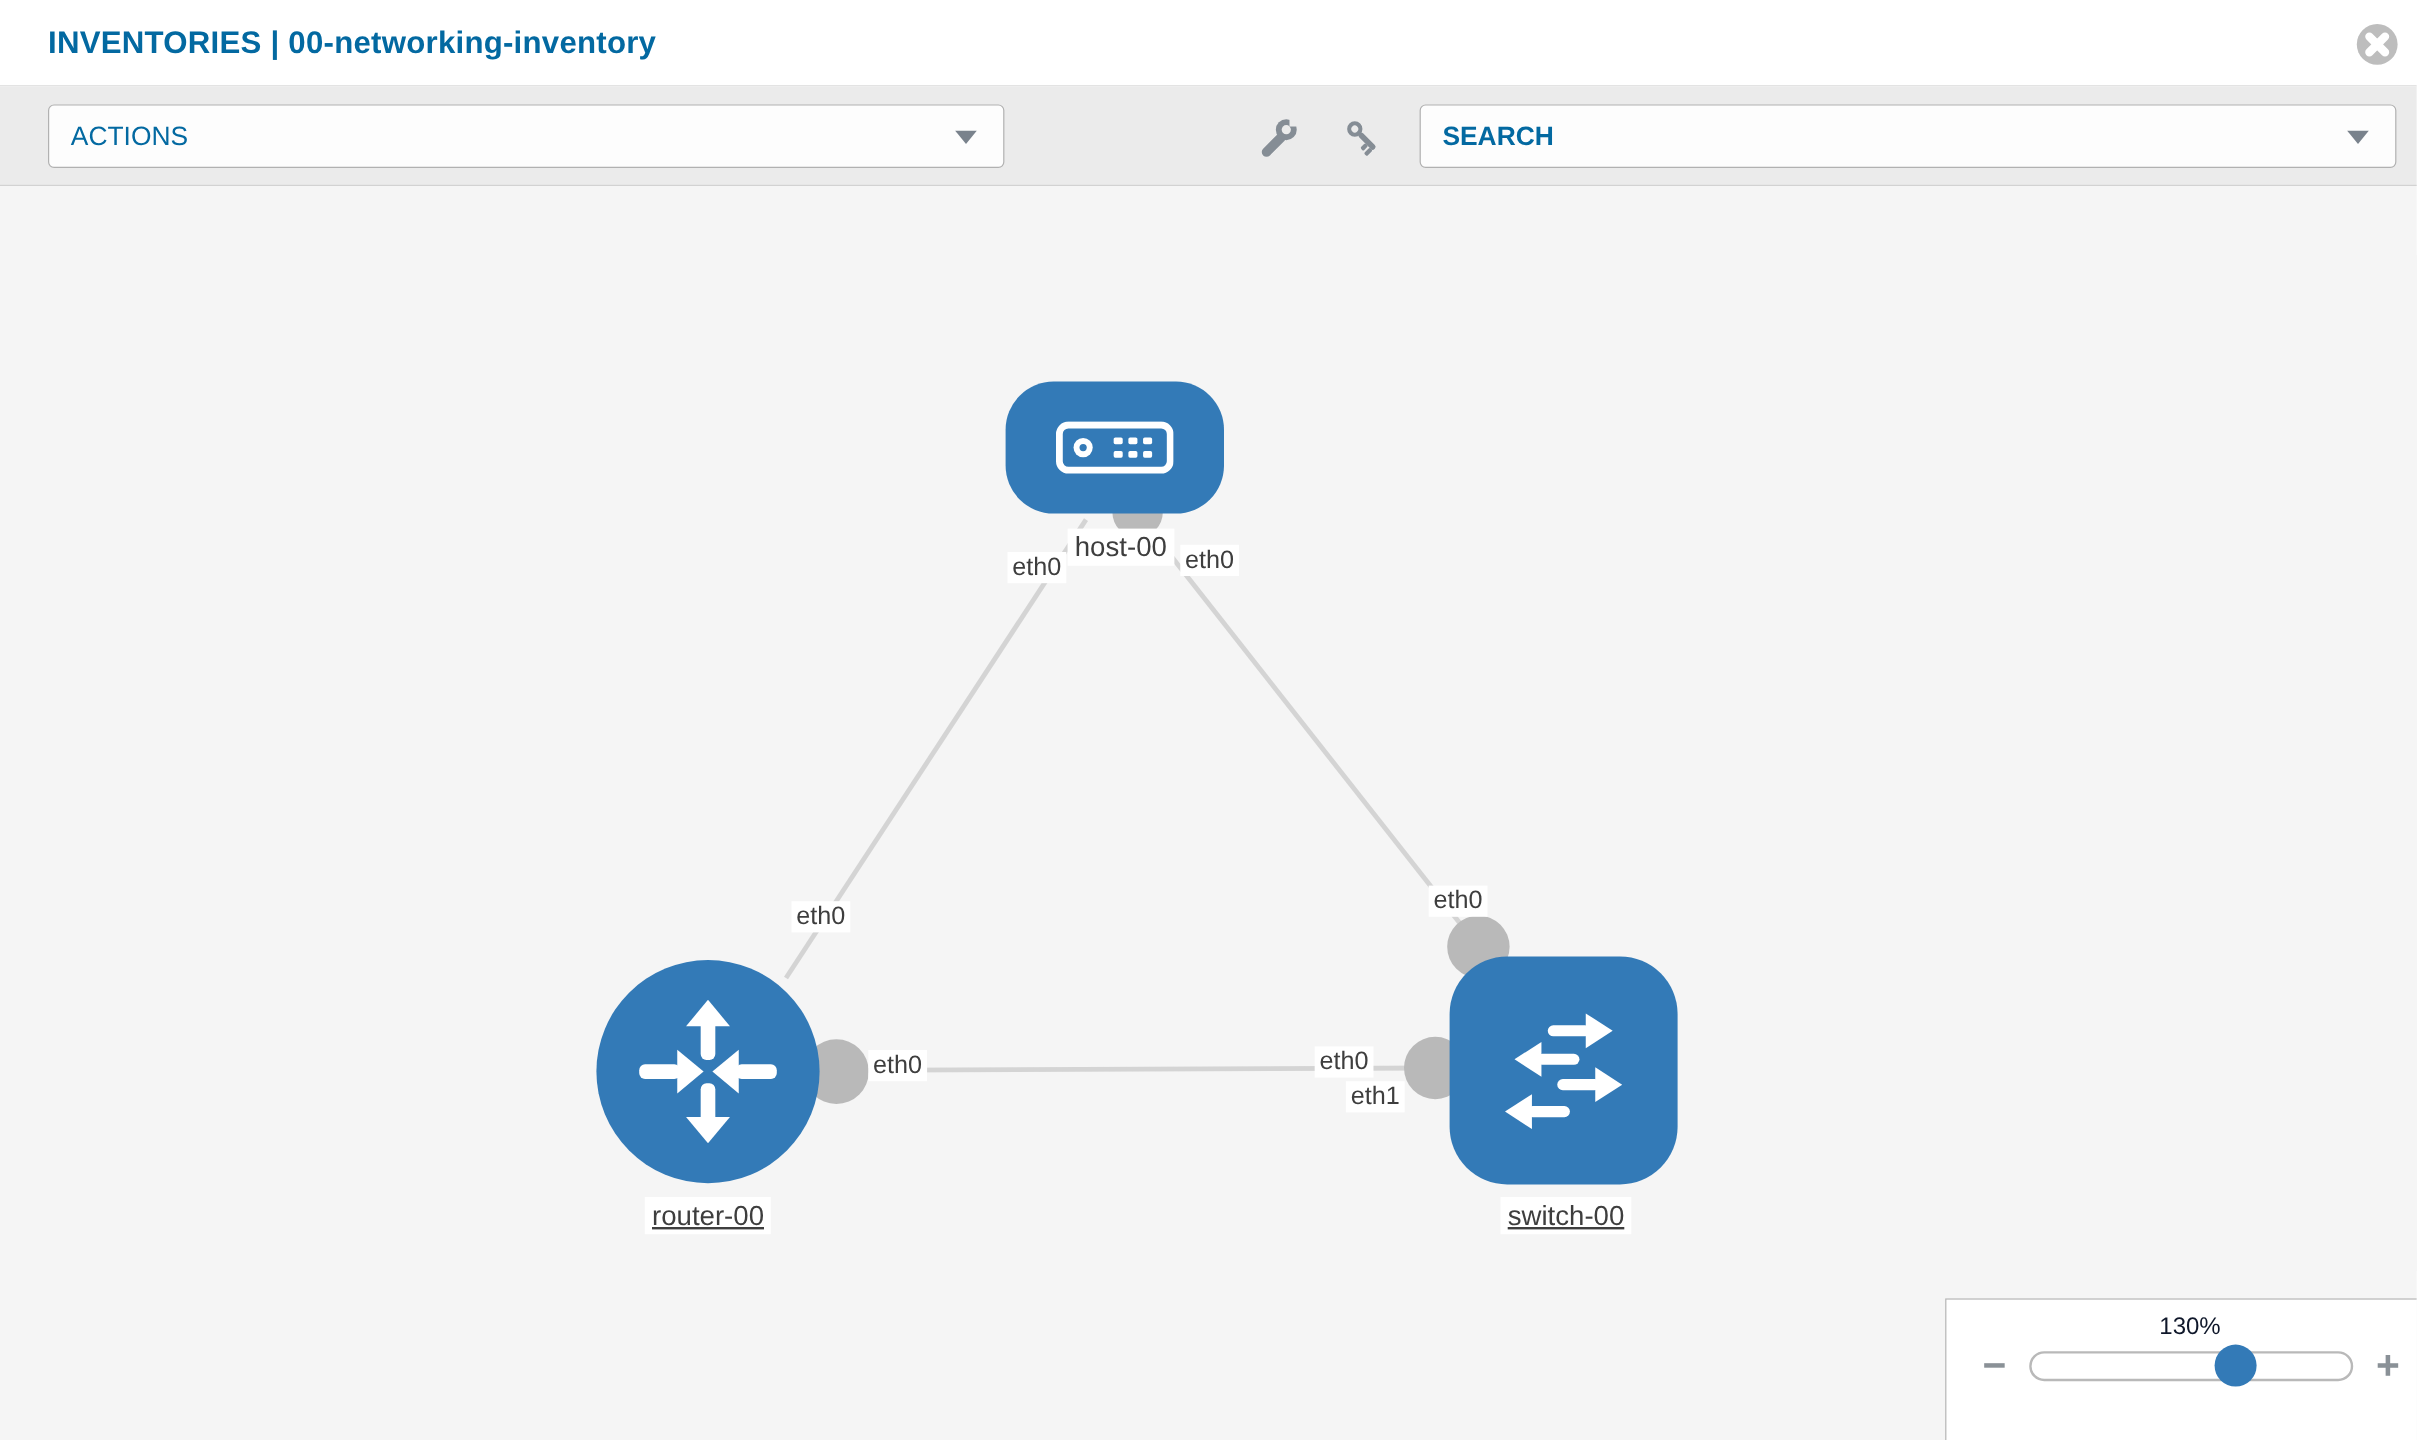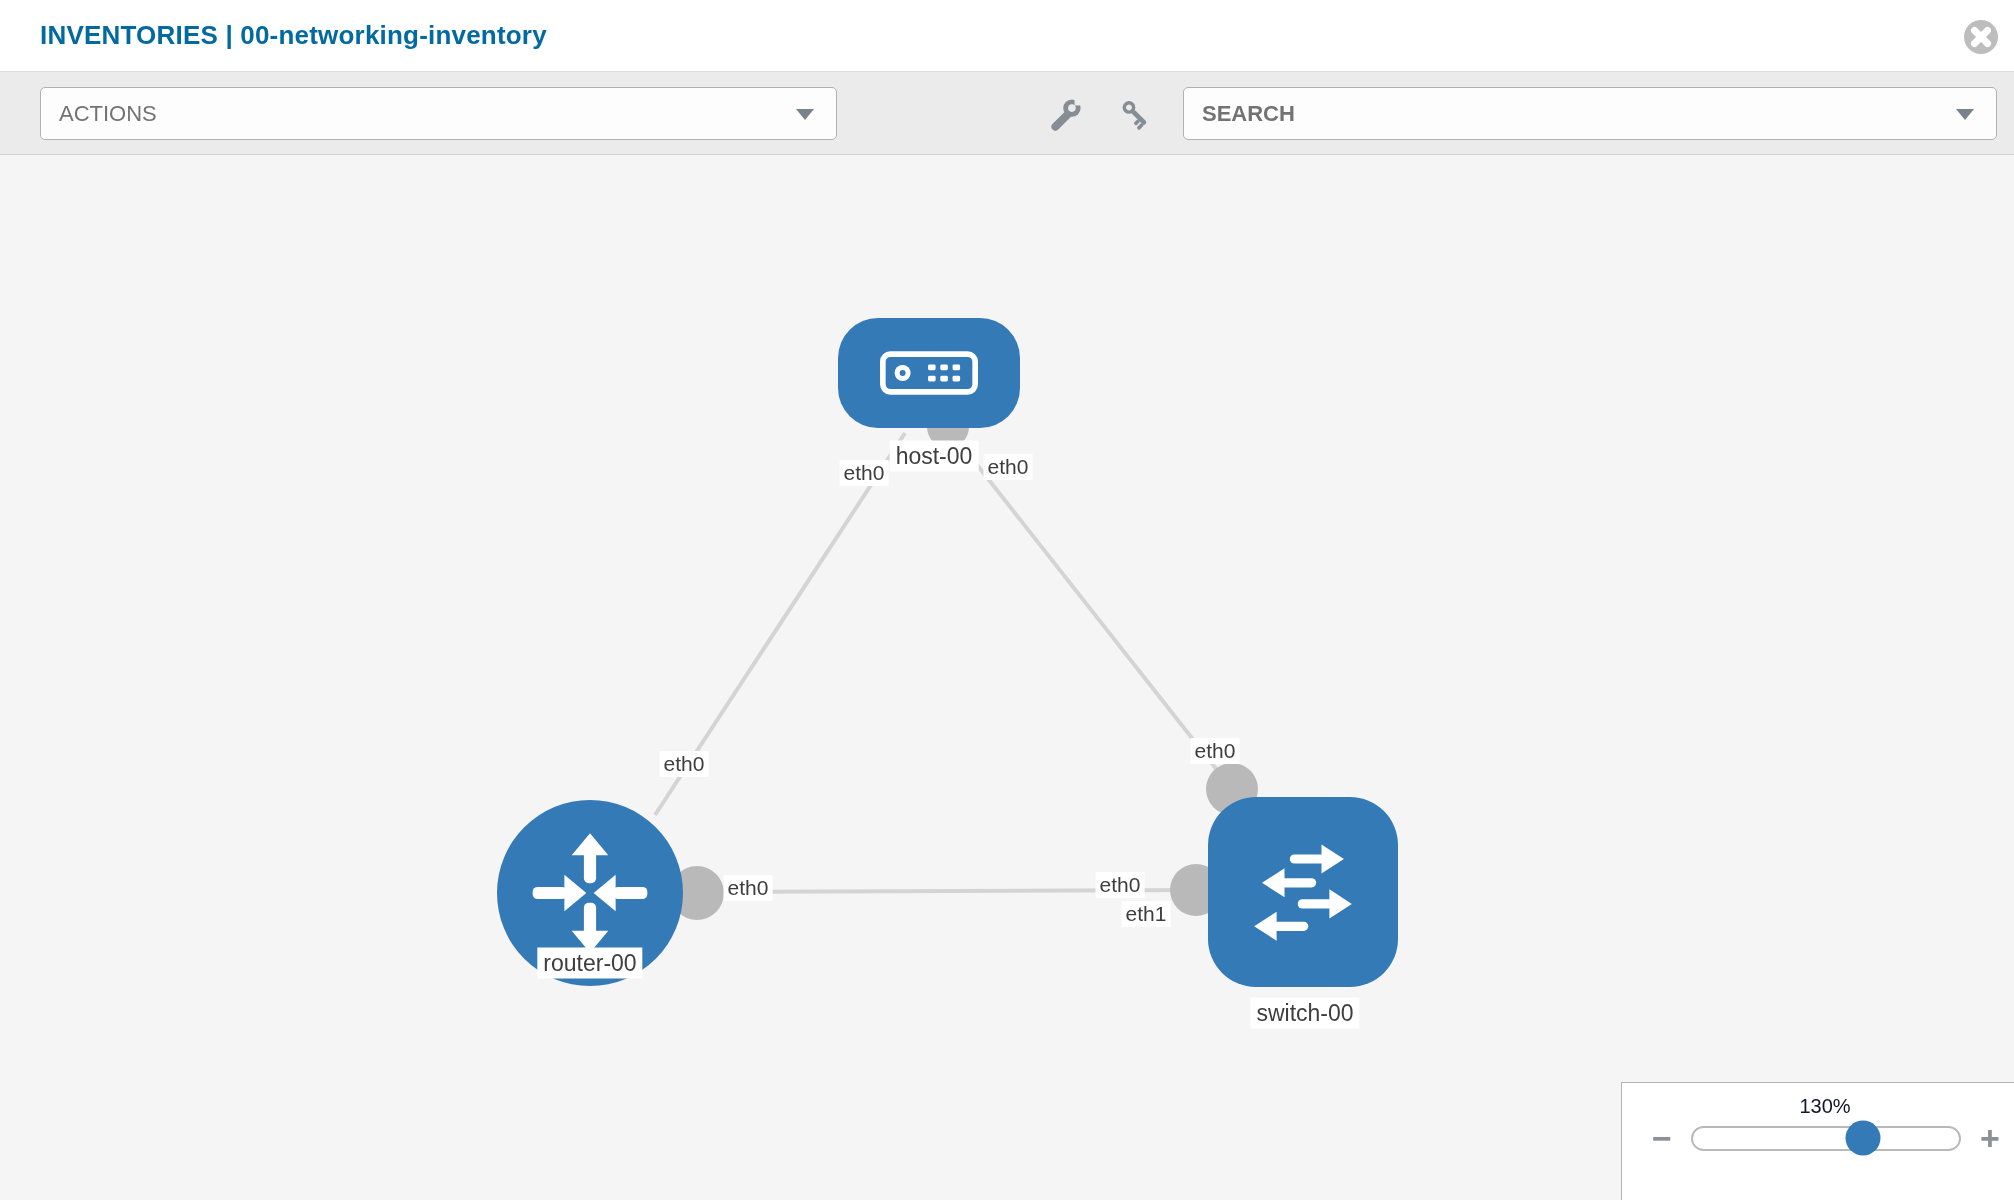--- a/index.html
+++ b/index.html
@@ -11,21 +11,21 @@
   body{font-family:"Liberation Sans",sans-serif;background:#fff;}
   .app{position:relative;width:2014px;height:1200px;background:#fff;overflow:hidden;}
 
   
   .header{position:relative;height:72px;background:#fff;border-bottom:1px solid #dcdcdc;}
   .page-title{position:absolute;left:40px;top:0;line-height:71px;font-size:26px;font-weight:700;color:#0369a1;letter-spacing:.2px;}
   .close-btn{position:absolute;left:1963px;top:19px;width:36px;height:36px;border:none;background:transparent;cursor:pointer;padding:0;}
 
   
   .toolbar{position:relative;height:83px;background:#ebebeb;border-bottom:1px solid #d2d2d2;}
-  .dropdown{position:absolute;top:15px;height:53px;background:#fdfdfd;border:1px solid #b1b1b1;border-radius:5px;display:flex;align-items:center;padding-left:18px;font-size:22px;color:#737373;cursor:pointer;}
+  .dropdown{position:absolute;top:15px;height:53px;background:#fdfdfd;border:1px solid #b1b1b1;border-radius:5px;display:flex;align-items:center;padding-left:18px;font-size:22px;color:#0369a1;cursor:pointer;}
   .dropdown .caret{position:absolute;right:22px;top:50%;margin-top:-5px;width:0;height:0;border-left:9px solid transparent;border-right:9px solid transparent;border-top:11px solid #79828c;}
   .dd-actions{left:40px;width:797px;}
   .dd-search{left:1183px;width:814px;font-weight:bold;}
   .tool-btn{position:absolute;top:26px;width:34px;height:34px;border:none;background:transparent;cursor:pointer;padding:0;}
   .tool-wrench{left:1048px;}
   .tool-key{left:1118px;}
 
   
   .canvas{position:relative;width:2014px;height:1045px;background:#f5f5f5;overflow:hidden;}
   .net-svg{position:absolute;left:0;top:0;z-index:1;}
@@ -146,22 +146,22 @@
           <polygon points="19,43 36,32 36,54"></polygon>
           <rect x="46" y="55.5" width="27" height="7" rx="3.5"></rect>
           <polygon points="87,59 70,48 70,70"></polygon>
           <rect x="27" y="72.5" width="27" height="7" rx="3.5"></rect>
           <polygon points="13,76 30,65 30,87"></polygon>
         </g>
       </svg>
     </div>
 
     <div class="lbl node-lbl" style="left:934px;top:301px;">host-00</div>
-    <div class="lbl node-lbl" style="left:590px;top:808px;">router-00</div>
-    <div class="lbl node-lbl" style="left:1305px;top:858px;">switch-00</div>
+    <div class="lbl node-lbl" style="left:590px;top:858px;text-decoration:underline;">router-00</div>
+    <div class="lbl node-lbl" style="left:1305px;top:858px;text-decoration:underline;">switch-00</div>
 
     <div class="lbl if-lbl" style="left:864px;top:318px;">eth0</div>
     <div class="lbl if-lbl" style="left:684px;top:609px;">eth0</div>
     <div class="lbl if-lbl" style="left:1008px;top:312px;">eth0</div>
     <div class="lbl if-lbl" style="left:1215px;top:596px;">eth0</div>
     <div class="lbl if-lbl" style="left:748px;top:733px;">eth0</div>
     <div class="lbl if-lbl" style="left:1120px;top:730px;">eth0</div>
     <div class="lbl if-lbl" style="left:1146px;top:759px;">eth1</div>
 
     <div class="zoom-panel">

